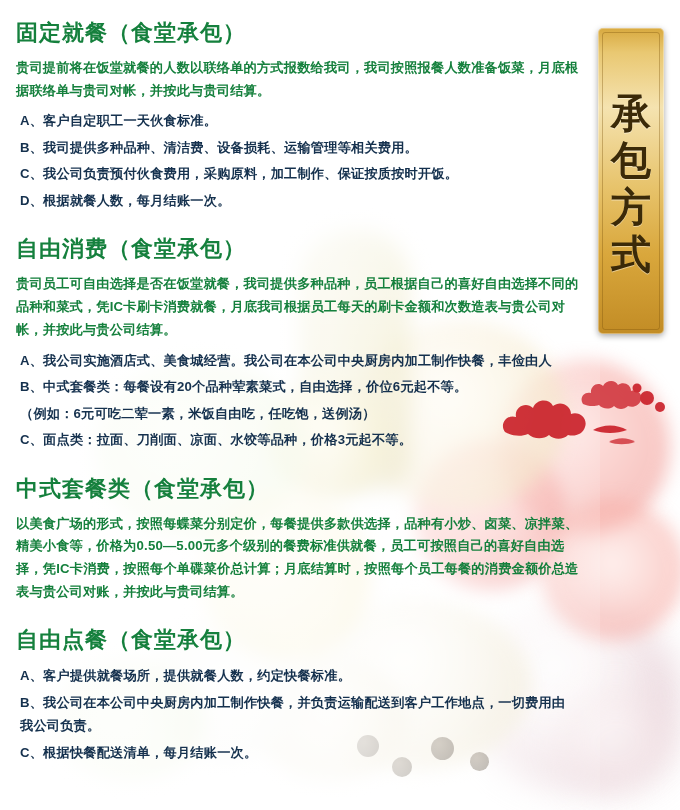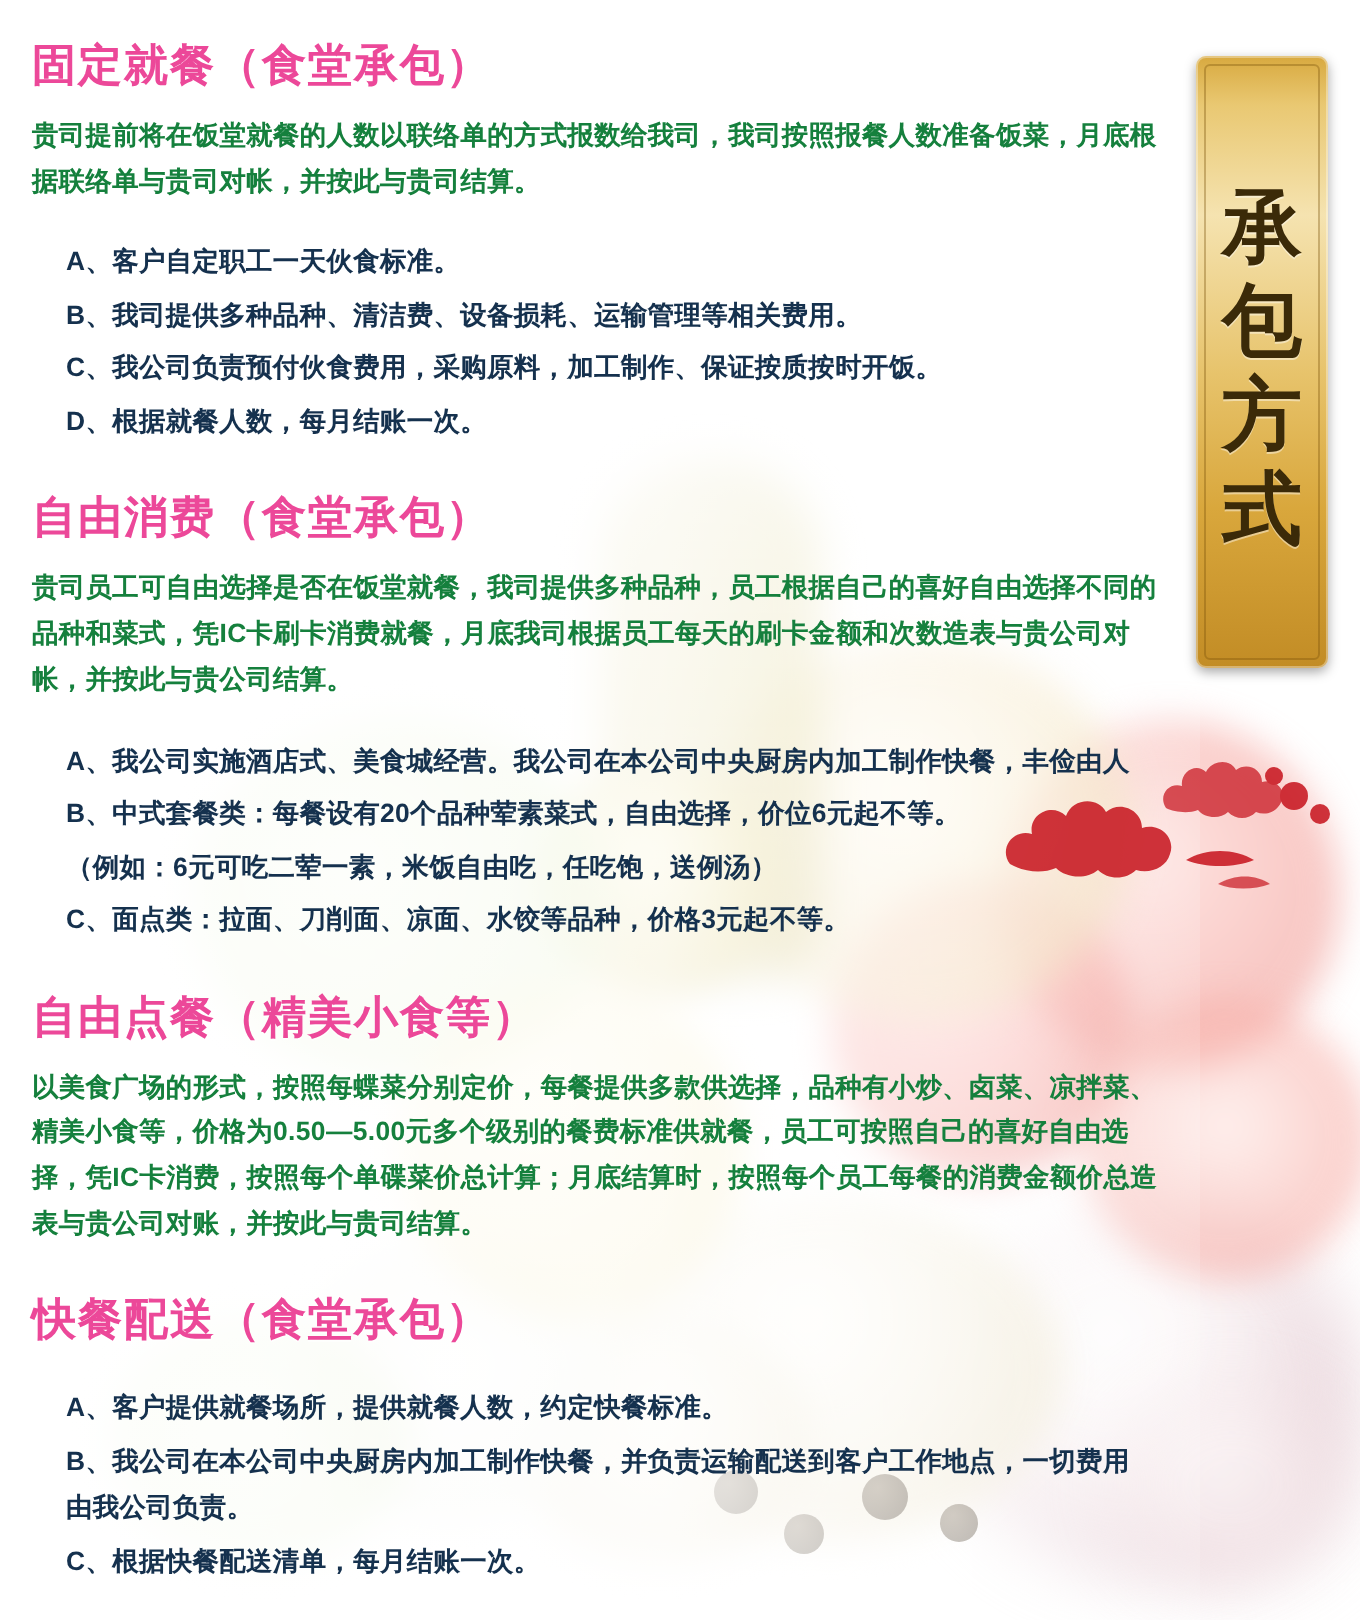--- a/index.html
+++ b/index.html
@@ -93,36 +93,36 @@
     top: 18px;
     width: 566px;
   }
   .section {
     margin-bottom: 4px;
   }
   h2.sec-title {
     margin: 0 0 9px 0;
     font-size: 22px;
     font-weight: bold;
-    color: #ec4899;
+    color: #15803d;
     letter-spacing: 1px;
     font-family: "Liberation Sans", "DejaVu Sans", sans-serif;
     text-shadow: 0 1px 0 rgba(255,255,255,.7);
   }
   .para {
     margin: 0 0 7px 0;
     font-size: 13.2px;
     line-height: 1.72;
     color: #15803d;
     font-weight: bold;
     letter-spacing: .2px;
   }
   ul.items {
     list-style: none;
-    margin: 17px;
+    margin: 4px;
     padding: 0;
   }
   ul.items li {
     font-size: 13.2px;
     line-height: 1.78;
     color: #15314e;
     font-weight: bold;
     letter-spacing: .2px;
     margin: 0 0 3px 0;
   }
@@ -211,28 +211,28 @@
         <ul class="items">
           <li>A、我公司实施酒店式、美食城经营。我公司在本公司中央厨房内加工制作快餐，丰俭由人</li>
           <li>B、中式套餐类：每餐设有20个品种荤素菜式，自由选择，价位6元起不等。</li>
           <li>（例如：6元可吃二荤一素，米饭自由吃，任吃饱，送例汤）</li>
           <li>C、面点类：拉面、刀削面、凉面、水饺等品种，价格3元起不等。</li>
         </ul>
       </div>
     </div>
 
     <div class="section s3">
-      <h2 class="sec-title">自由点餐（精美小食等）</h2>
+      <h2 class="sec-title">中式套餐类（食堂承包）</h2>
       <div class="sec-body">
         <p class="para">以美食广场的形式，按照每蝶菜分别定价，每餐提供多款供选择，品种有小炒、卤菜、凉拌菜、精美小食等，价格为0.50—5.00元多个级别的餐费标准供就餐，员工可按照自己的喜好自由选择，凭IC卡消费，按照每个单碟菜价总计算；月底结算时，按照每个员工每餐的消费金额价总造表与贵公司对账，并按此与贵司结算。</p>
       </div>
     </div>
 
     <div class="section s4">
-      <h2 class="sec-title">快餐配送（食堂承包）</h2>
+      <h2 class="sec-title">自由点餐（食堂承包）</h2>
       <div class="sec-body">
         <ul class="items">
           <li>A、客户提供就餐场所，提供就餐人数，约定快餐标准。</li>
           <li>B、我公司在本公司中央厨房内加工制作快餐，并负责运输配送到客户工作地点，一切费用由我公司负责。</li>
           <li>C、根据快餐配送清单，每月结账一次。</li>
         </ul>
       </div>
     </div>
 
   </div>

